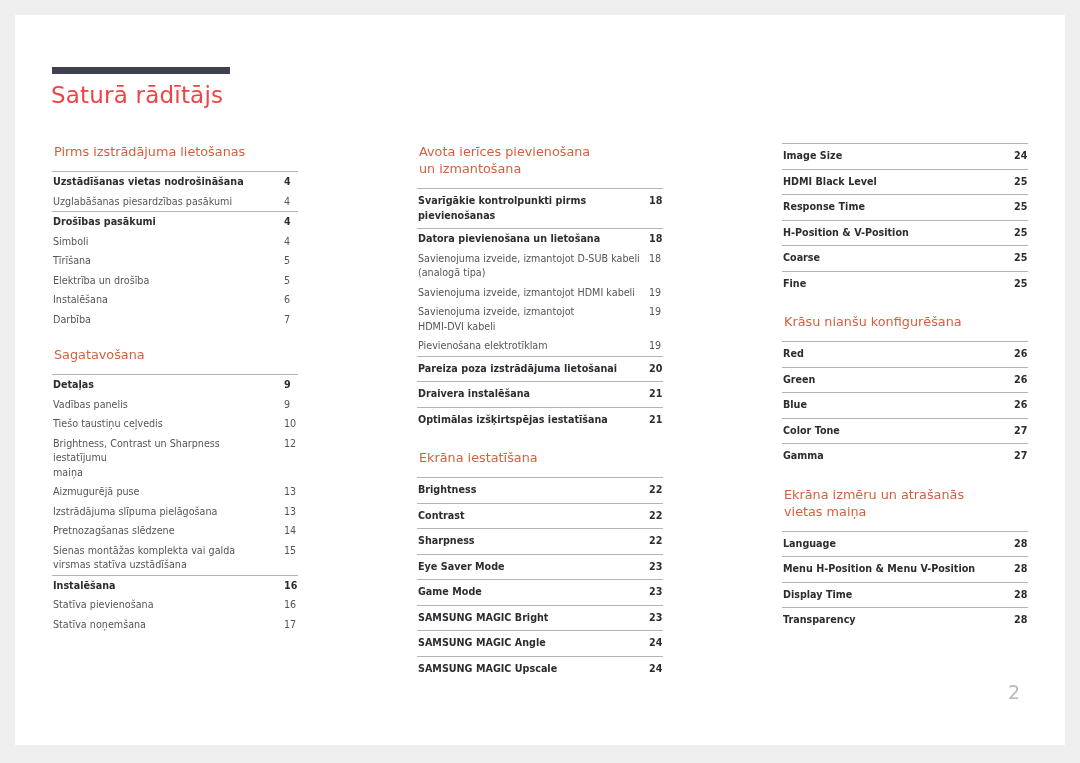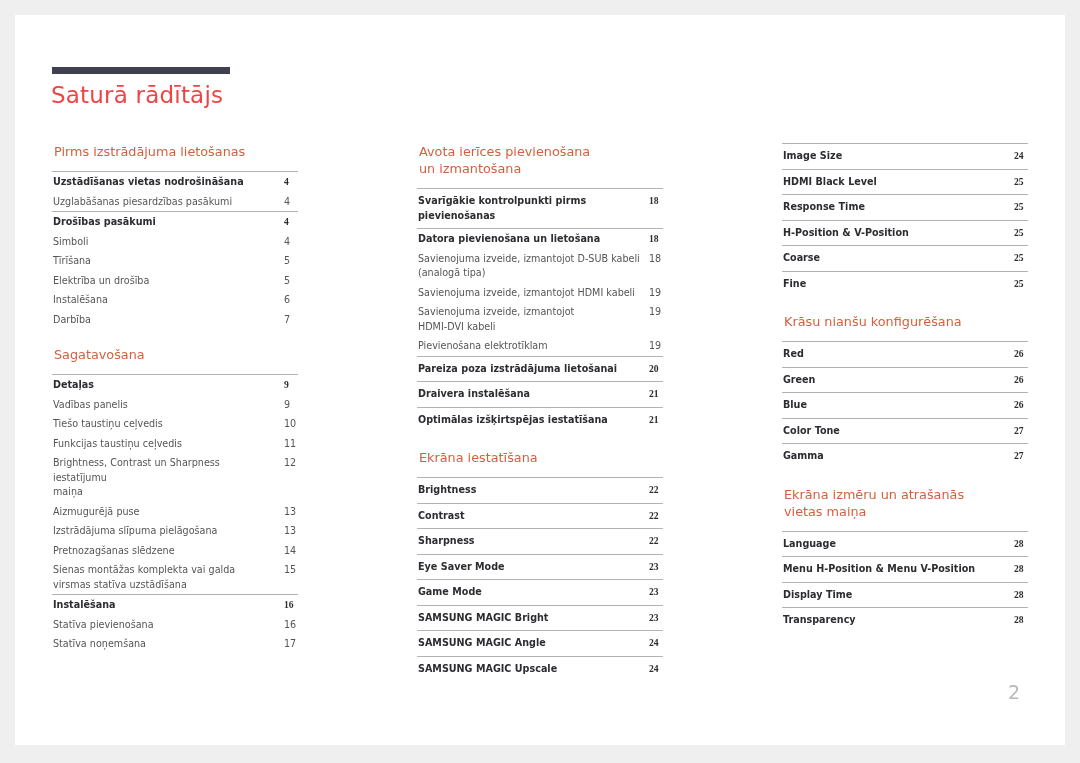--- a/index.html
+++ b/index.html
@@ -102,21 +102,21 @@
     flex: 0 0 auto;
     min-width: 14px;
     text-align: left;
     color: #555558;
   }
   .row.lead {
     color: #2c2c31;
     font-weight: 600;
     justify-content: flex-end;
   }
-  .row.lead .pg { color: #2c2c31; font-weight: 600; font-family: Liberation Serif, serif; }
+  .row.lead .pg { color: #2c2c31; font-weight: 600; }
 
   
   .row.wrap { align-items: flex-start; }
   .row.wrap .label { white-space: pre-line; }
 
   
   .row.spaced { padding: 5px 0 5px 1px; }
 
   
   .page-number {
@@ -188,24 +188,20 @@
               <span class="pg">9</span>
             </div>
             <div class="row">
               <span class="label">Vadības panelis</span>
               <span class="pg">9</span>
             </div>
             <div class="row">
               <span class="label">Tiešo taustiņu ceļvedis</span>
               <span class="pg">10</span>
             </div>
-            <div class="row">
-              <span class="label">Funkcijas taustiņu ceļvedis</span>
-              <span class="pg">11</span>
-            </div>
             <div class="row wrap">
               <span class="label">Brightness, Contrast un Sharpness iestatījumu
 maiņa</span>
               <span class="pg">12</span>
             </div>
             <div class="row">
               <span class="label">Aizmugurējā puse</span>
               <span class="pg">13</span>
             </div>
             <div class="row">

